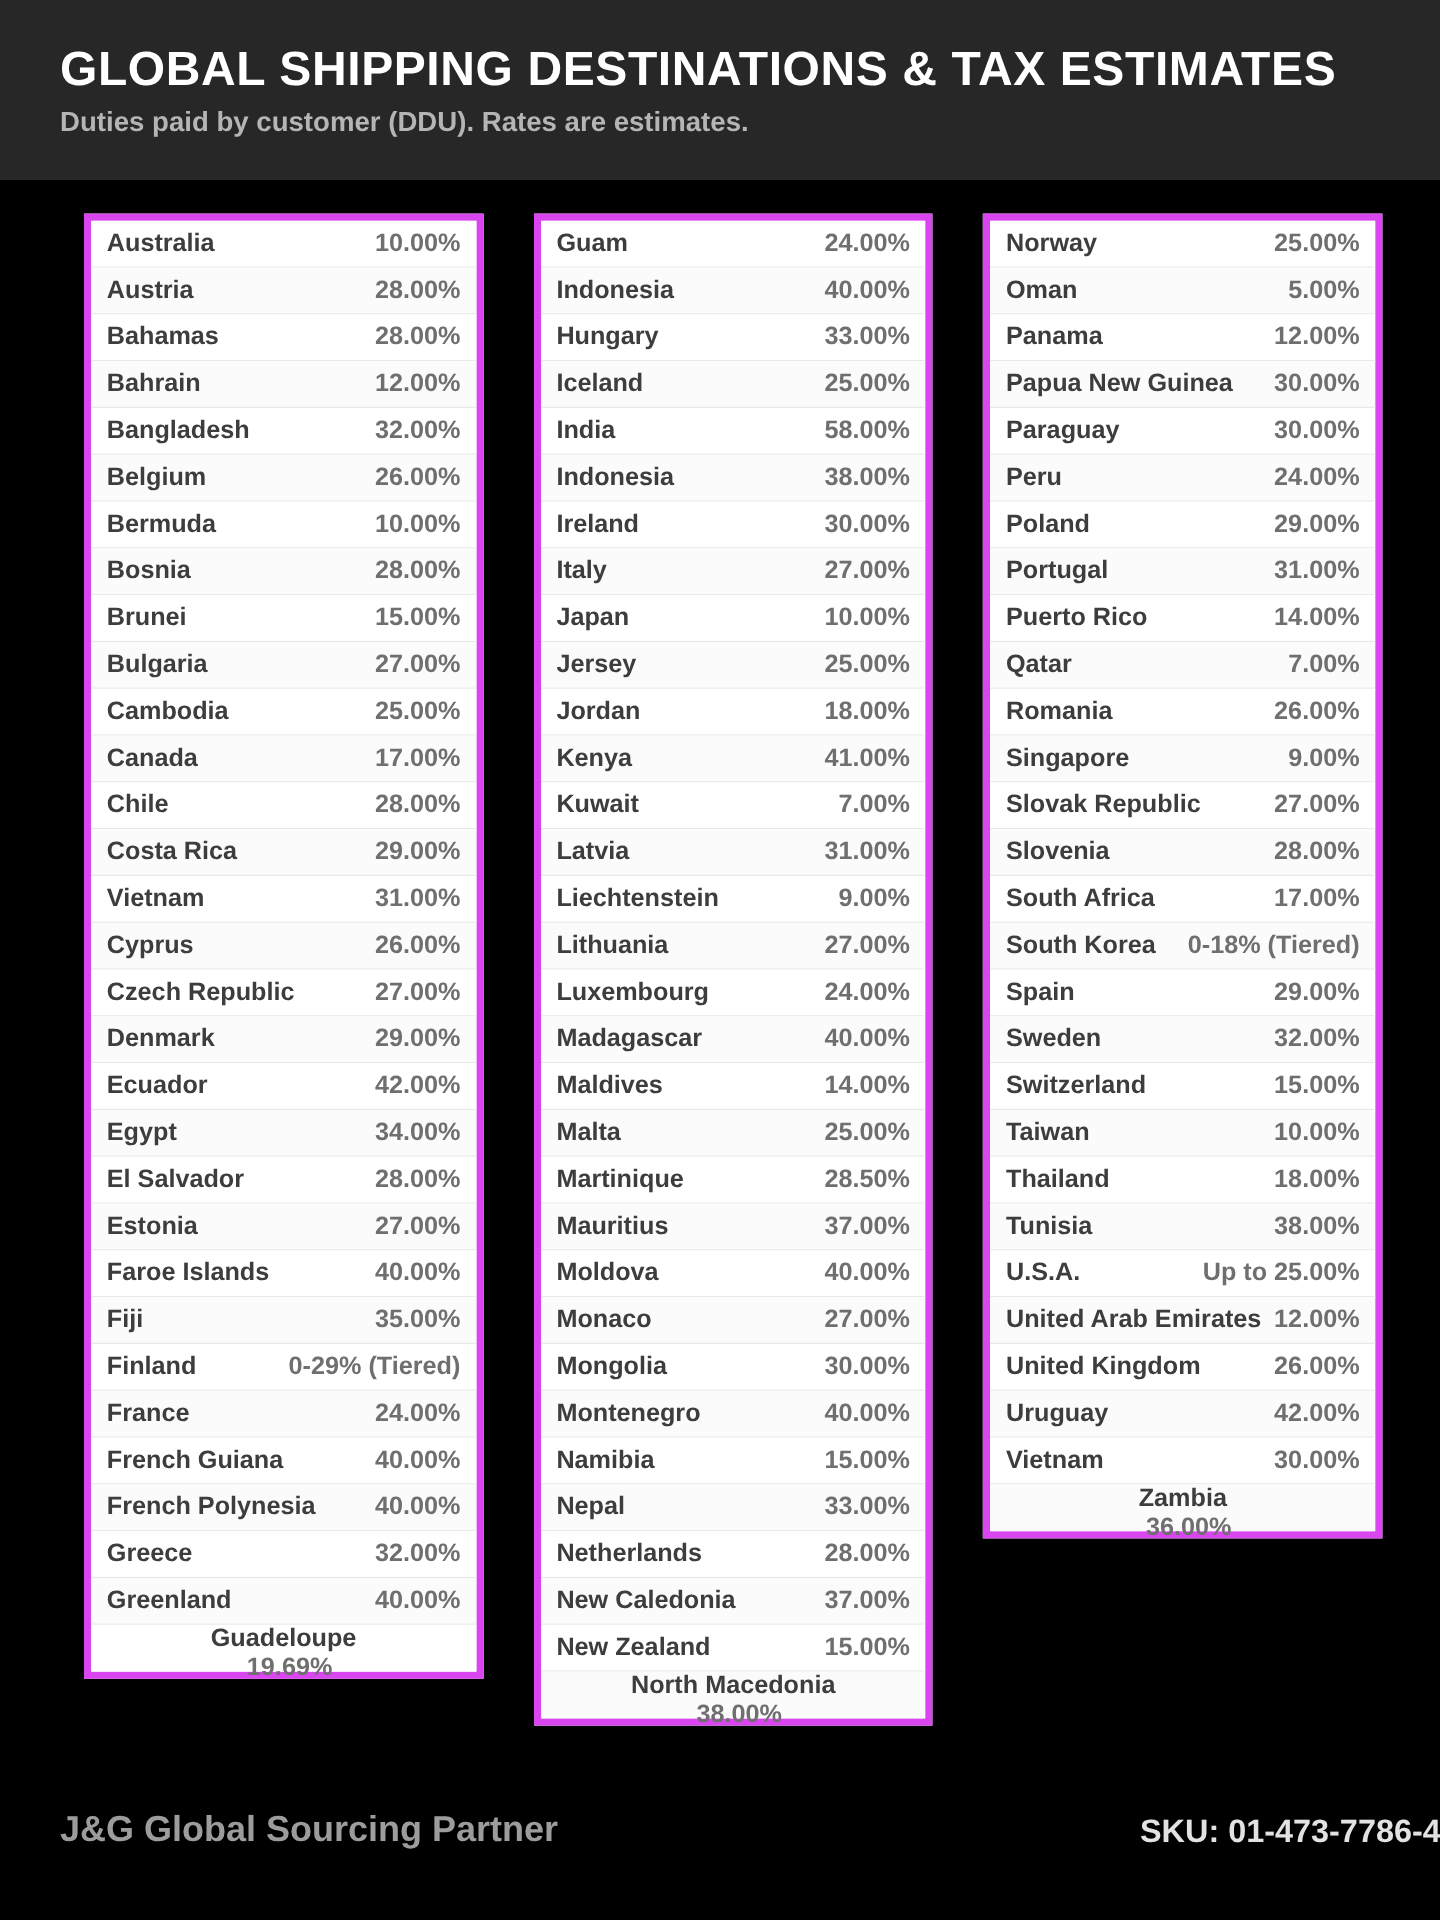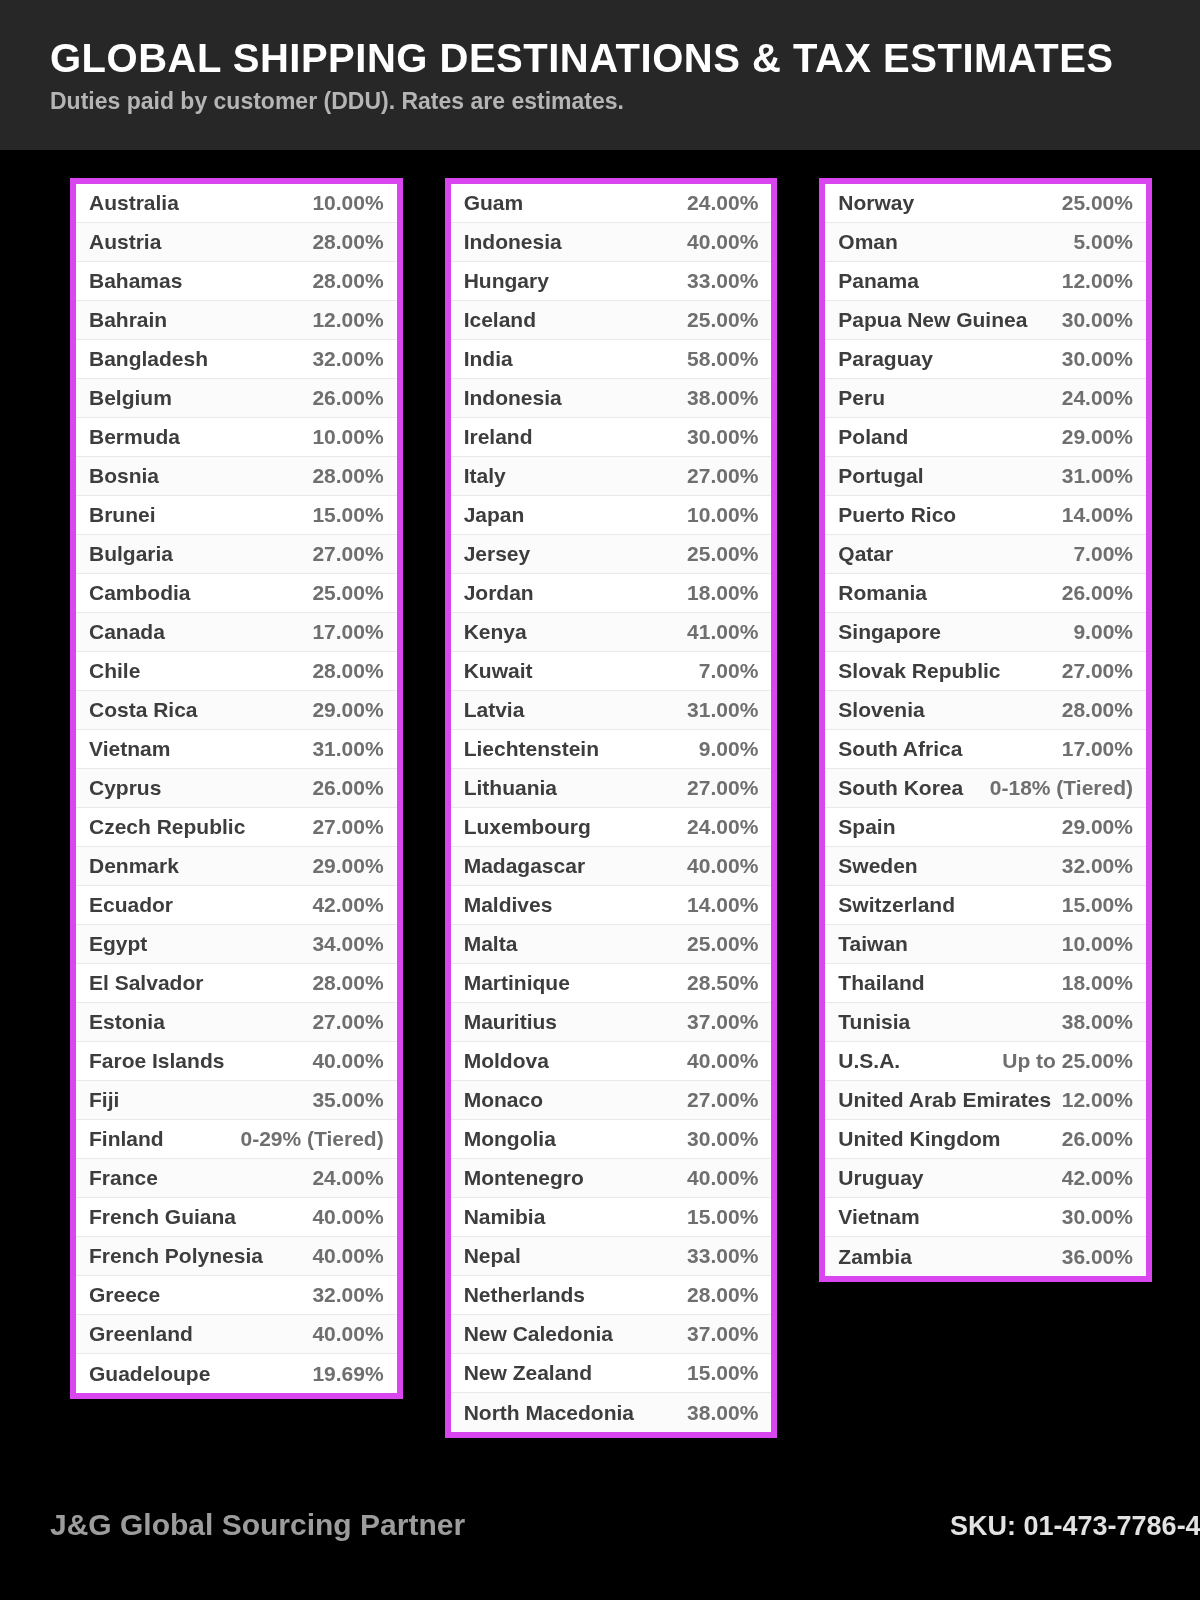--- a/index.html
+++ b/index.html
@@ -47,21 +47,21 @@
   .row {
     height: 39px;
     display: flex;
     align-items: center;
     justify-content: space-between;
     padding: 0 13px;
     border-bottom: 1px solid #e9e9e9;
     background: #ffffff;
   }
   .row:nth-child(even) { background: #fbfbfb; }
-  .row:last-child { border-bottom: none; }
+  .row:last-child { border-bottom: none; flex-direction: column; }
   .country {
     color: #3d3d3d;
     font-size: 21px;
     font-weight: bold;
     white-space: nowrap;
   }
   .rate {
     color: #6f6f6f;
     font-size: 21px;
     font-weight: bold;

